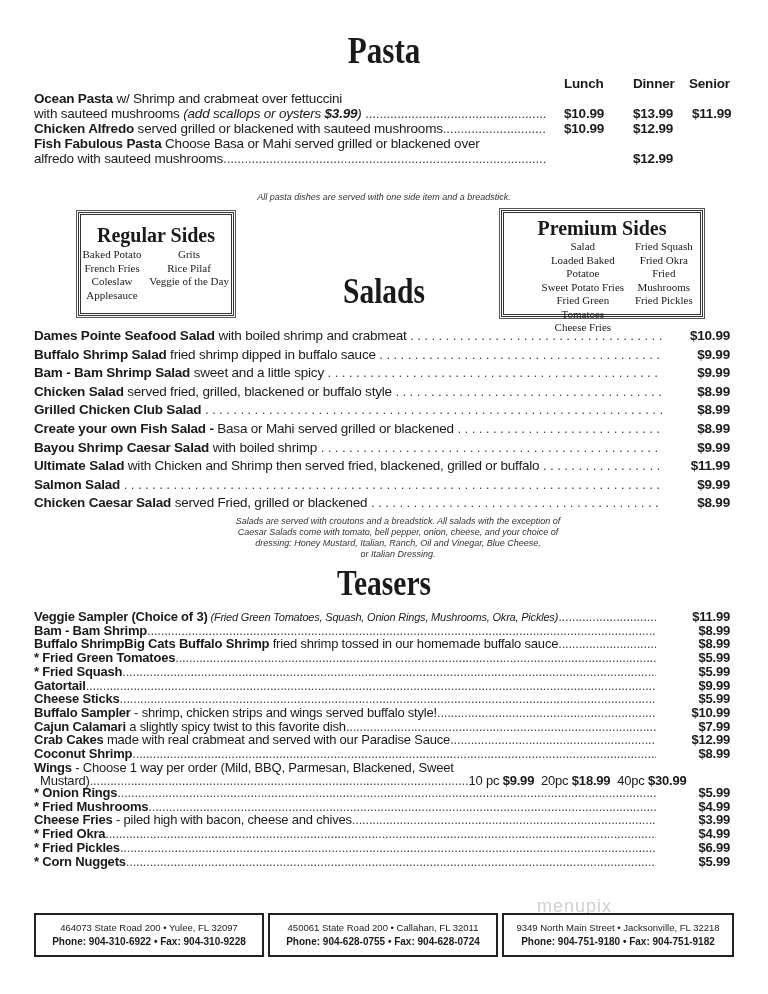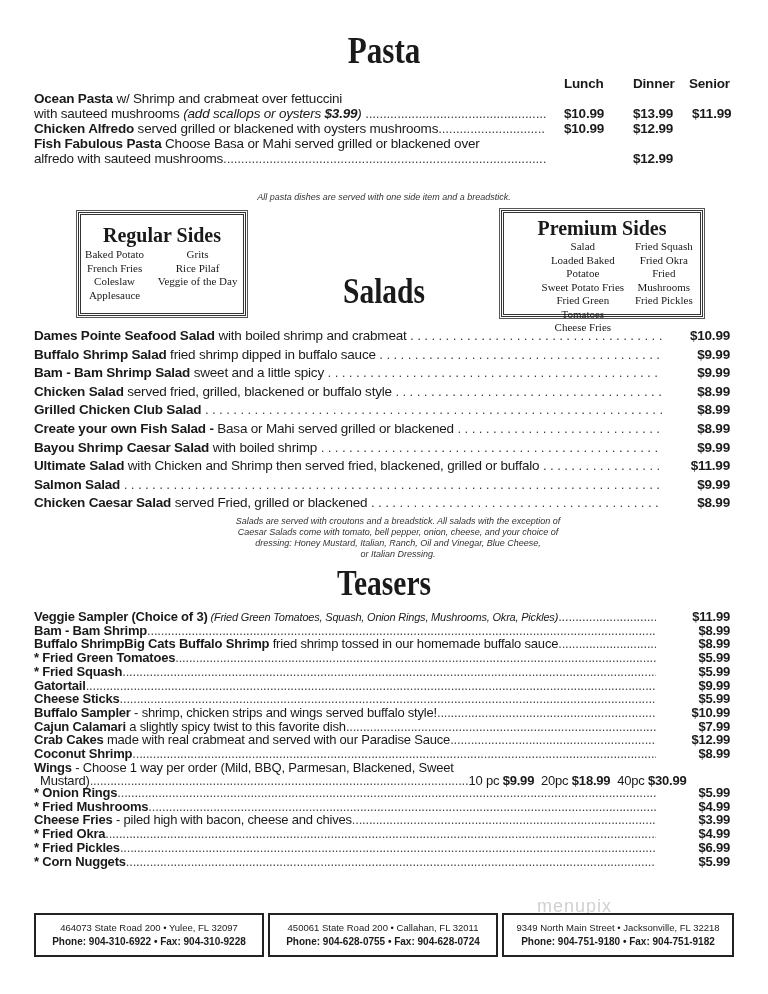--- a/index.html
+++ b/index.html
@@ -44,36 +44,36 @@
   <b>Ocean Pasta</b><span> w/ Shrimp and crabmeat over fettuccini</span>
 </div>
 <div class="row sans-cond" style="top:106px; width:512px;">
   <span>with sauteed mushrooms </span><i>(add scallops or oysters </i><i><b>$3.99</b></i><i>)</i><span class="dots"> ..........................................................</span>
 </div>
 <div class="price sans-cond" style="left:564px; top:106px;">$10.99</div>
 <div class="price sans-cond" style="left:633px; top:106px;">$13.99</div>
 <div class="price sans-cond" style="left:692px; top:106px;">$11.99</div>
 
 <div class="row sans-cond" style="top:121px; width:512px;">
-  <b>Chicken Alfredo</b><span> served grilled or blackened with oysters mushrooms</span><span class="dots">........................................</span>
+  <b>Chicken Alfredo</b><span> served grilled or blackened with sauteed mushrooms</span><span class="dots">........................................</span>
 </div>
 <div class="price sans-cond" style="left:564px; top:121px;">$10.99</div>
 <div class="price sans-cond" style="left:633px; top:121px;">$12.99</div>
 
 <div class="row sans-cond" style="top:136px; width:520px;">
   <b>Fish Fabulous Pasta</b><span> Choose Basa or Mahi served grilled or blackened over</span>
 </div>
 <div class="row sans-cond" style="top:151px; width:512px;">
   <span>alfredo with sauteed mushrooms</span><span class="dots">..........................................................................................................................</span>
 </div>
 <div class="price sans-cond" style="left:633px; top:151px;">$12.99</div>
 
 <div class="note" style="left:0; width:768px; top:192px;">All pasta dishes are served with one side item and a breadstick.</div>
 
-<div class="sidebox" style="left:78px; top:212px; width:168px; height:104px;">
+<div class="sidebox" style="left:78px; top:212px; width:156px; height:104px;">
   <h3 style="margin-top:9px;">Regular Sides</h3>
   <div class="cols" style="margin-top:1px;">
     <div style="width:68px;">
       <div>Baked Potato</div>
       <div>French Fries</div>
       <div>Coleslaw</div>
       <div>Applesauce</div>
     </div>
     <div style="width:92px; margin-left:4px;">
       <div>Grits</div>

